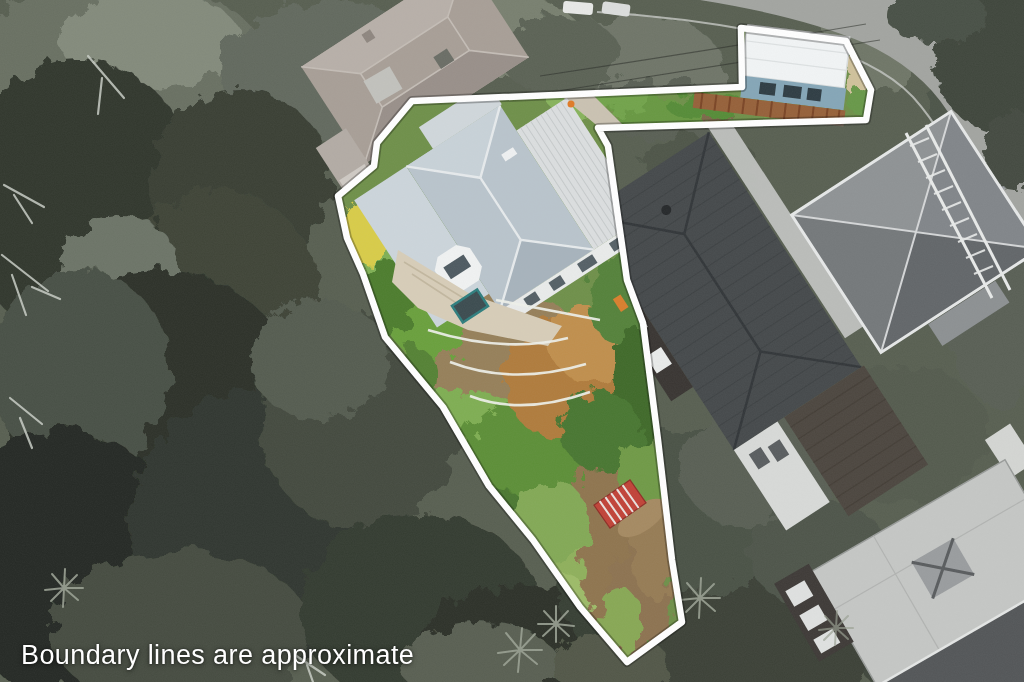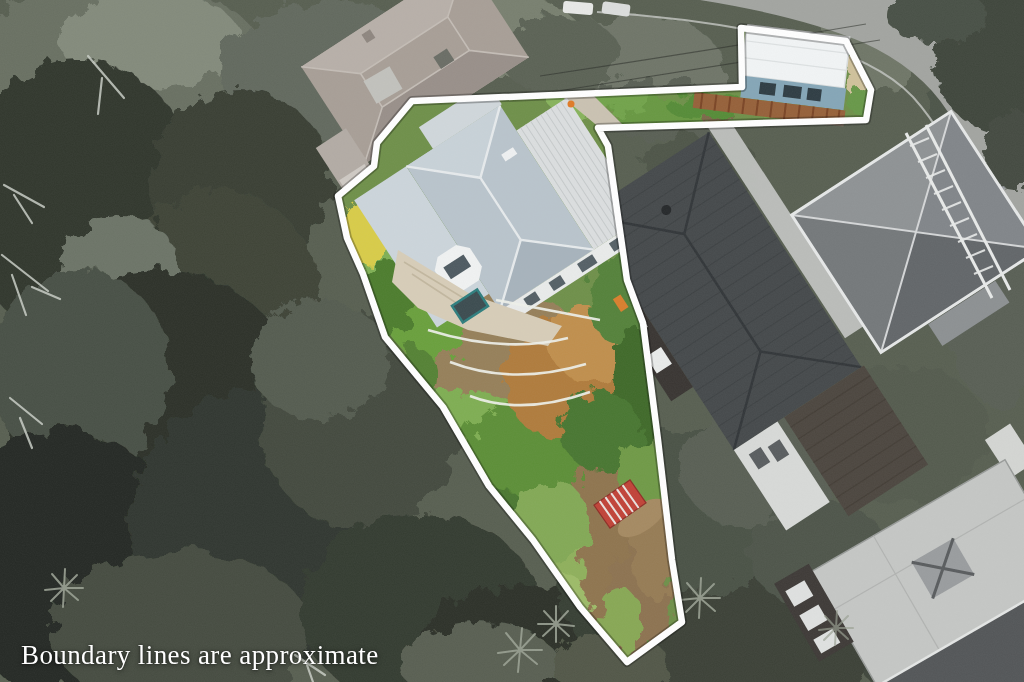--- a/index.html
+++ b/index.html
@@ -14,21 +14,21 @@
     --roof-main:#b9c4cc; --roof-main-light:#ccd5db; --roof-main-dark:#a7b3bc;
     --roof-rib:#dbdedf; --travertine:#d7cdb8;
     --garden:#6f904a; --green-bright:#7fae52; --green-deep:#3f6a2a;
     --green-yellow:#d8cc4a; --tree-orange:#b07c3c;
     --dirt:#8d7351; --dirt-light:#a58a62;
     --shed-red:#c14338; --shed-blue:#85a6b7; --rust:#96613a;
     --car-red:#6e3733; --car-dark:#303335; --van-silver:#9a9da0;
   }
   html,body{margin:0;padding:0;background:#222;}
   .stage{position:relative;width:1024px;height:682px;overflow:hidden;
-         font-family:Liberation Serif, serif;}
+         font-family:Liberation Sans, sans-serif;}
   .stage svg{position:absolute;inset:0;display:block;}
   .caption{position:absolute;left:21px;top:641px;font-size:27px;line-height:1.1;
            color:var(--caption);letter-spacing:.4px;
            text-shadow:0 1px 5px rgba(0,0,0,.6), 0 0 2px rgba(0,0,0,.45);
            user-select:none;}
 </style>
 </head>
 <body>
 
 <div class="stage">

